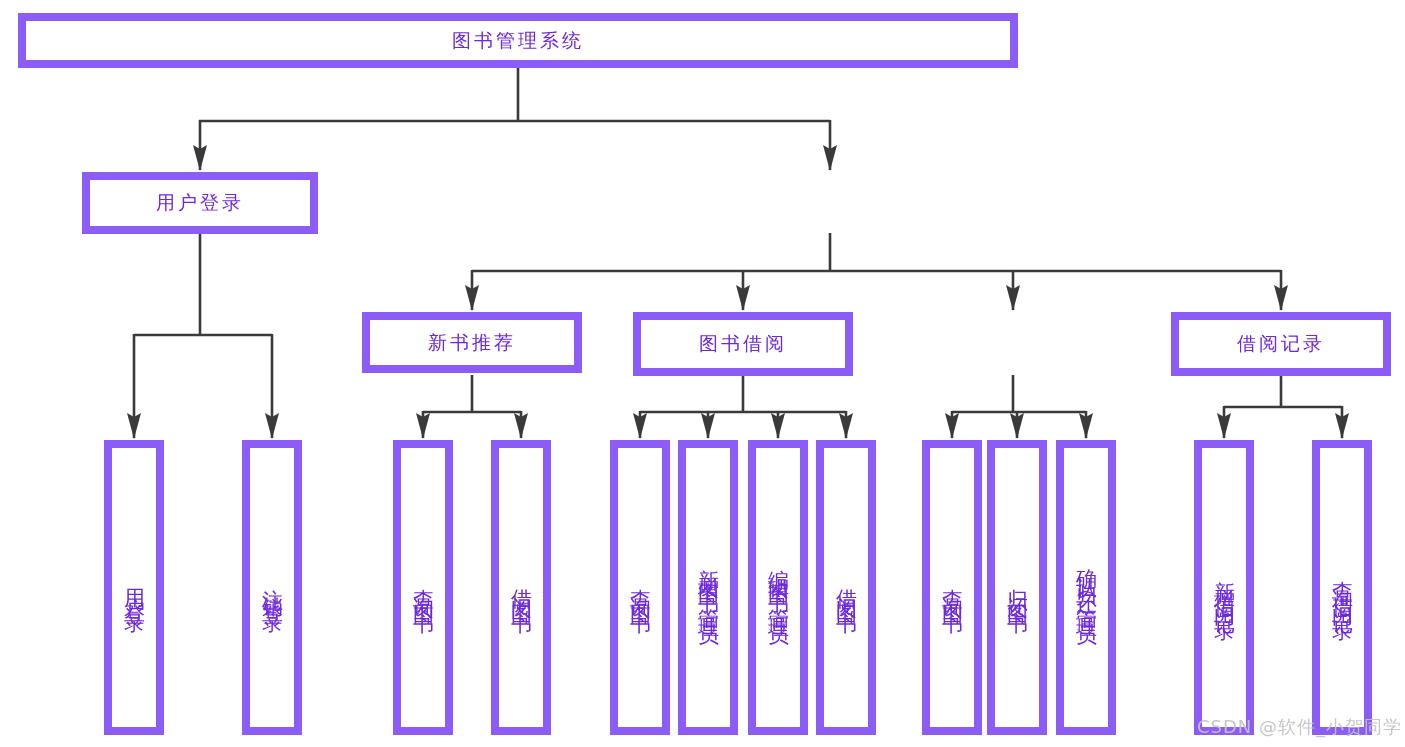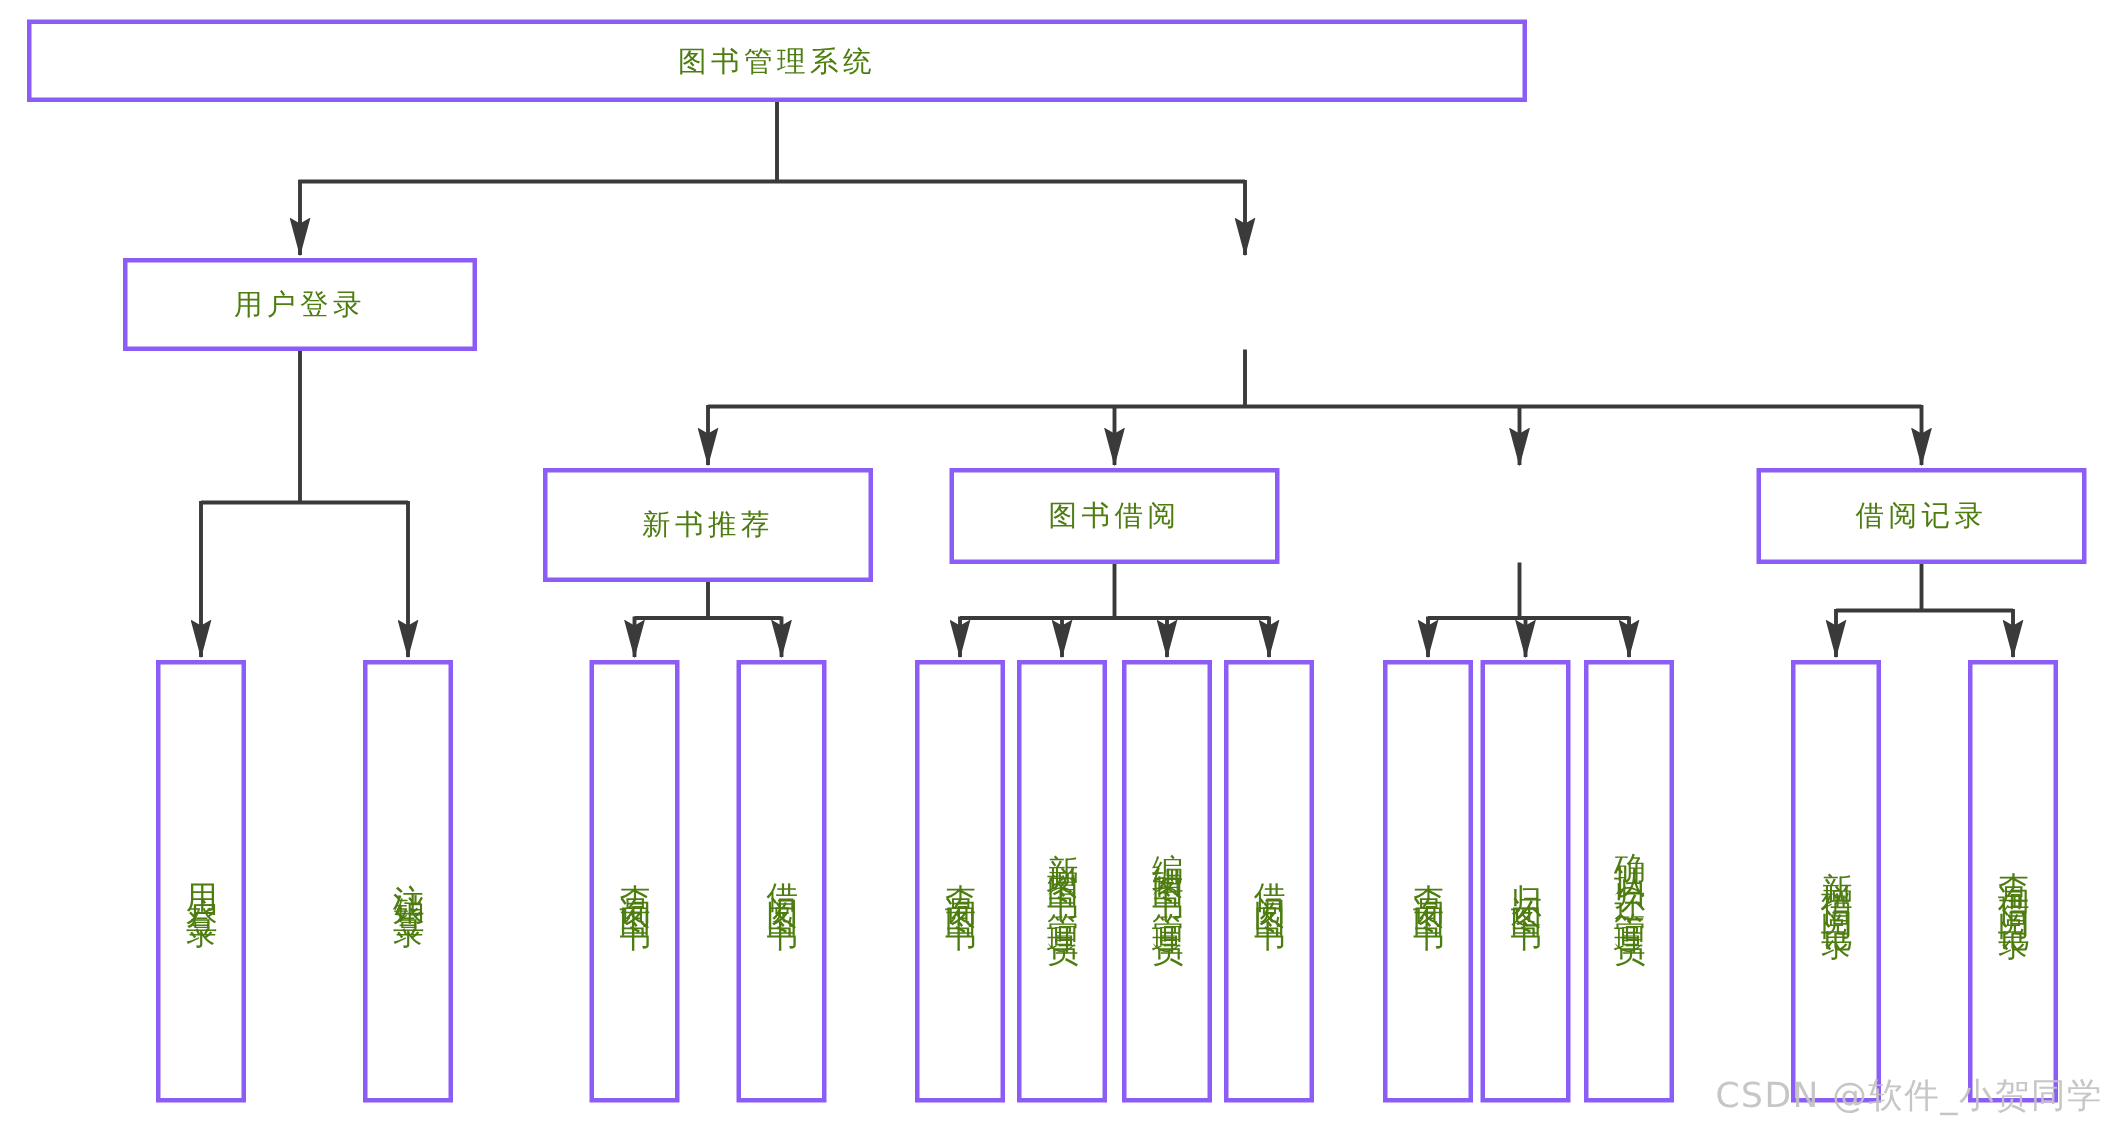--- a/index.html
+++ b/index.html
@@ -18,46 +18,46 @@
   .wires {
     position: absolute;
     left: 0;
     top: 0;
     z-index: 1;
   }
   .node {
     position: absolute;
     box-sizing: border-box;
     background: #ffffff;
-    border: 3px solid #8b5cf6;
+    border: 8px solid #8b5cf6;
     display: flex;
     align-items: center;
     justify-content: center;
-    color: #4d7c0f;
+    color: #6d28d9;
     z-index: 2;
     text-align: center;
   }
   .h-node {
     font-size: 19px;
     letter-spacing: 3px;
     white-space: nowrap;
   }
   .v-node {
     writing-mode: vertical-rl;
     text-orientation: mixed;
     font-size: 21px;
     letter-spacing: 8px;
     line-height: 1;
   }
   .watermark {
     position: absolute;
     right: 3px;
     top: 715px;
     z-index: 5;
-    font-size: 23px;
+    font-size: 18px;
     color: #c3c3c3;
     letter-spacing: 1px;
     white-space: nowrap;
     opacity: 0.95;
   }
 </style>
 </head>
 <body>
 
 <div class="canvas">
@@ -109,21 +109,21 @@
       <line x1="1224" y1="407" x2="1342" y2="407"></line>
       <line x1="1224" y1="406" x2="1224" y2="438" marker-end="url(#arw)"></line>
       <line x1="1342" y1="406" x2="1342" y2="438" marker-end="url(#arw)"></line>
     </g>
   </svg>
 
   <div class="node h-node" style="left:18px; top:13px; width:1000px; height:55px;">图书管理系统</div>
 
   <div class="node h-node" style="left:82px; top:172px; width:236px; height:62px;">用户登录</div>
 
-  <div class="node h-node" style="left:362px; top:312px; width:220px; height:76px;">新书推荐</div>
+  <div class="node h-node" style="left:362px; top:312px; width:220px; height:61px;">新书推荐</div>
   <div class="node h-node" style="left:633px; top:312px; width:220px; height:64px;text-align:right;">图书借阅</div>
   <div class="node h-node" style="left:1171px; top:312px; width:220px; height:64px;">借阅记录</div>
 
   <div class="node v-node" style="left:104px; top:440px; width:60px; height:295px;">用户登录</div>
   <div class="node v-node" style="left:242px; top:440px; width:60px; height:295px;">注销登录</div>
 
   <div class="node v-node" style="left:393px; top:440px; width:60px; height:295px;">查询图书</div>
   <div class="node v-node" style="left:491px; top:440px; width:60px; height:295px;">借阅图书</div>
 
   <div class="node v-node" style="left:610px; top:440px; width:60px; height:295px;">查询图书</div>

